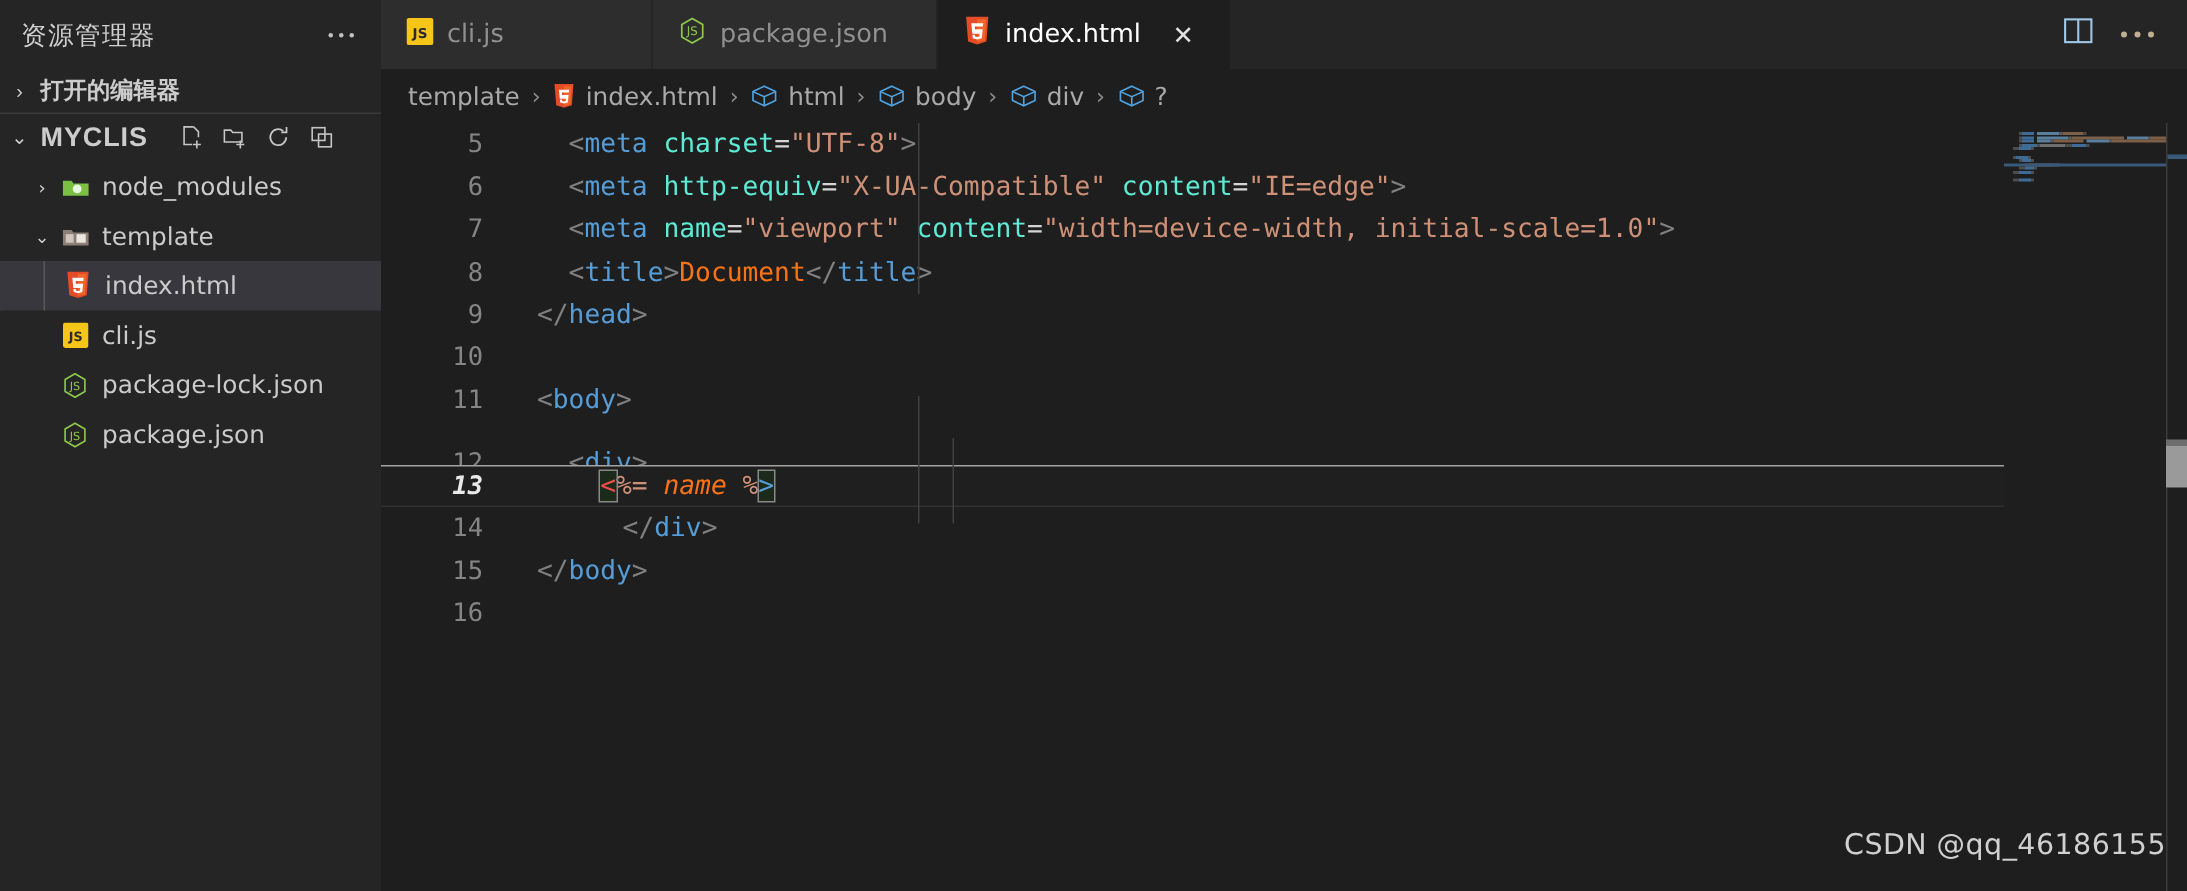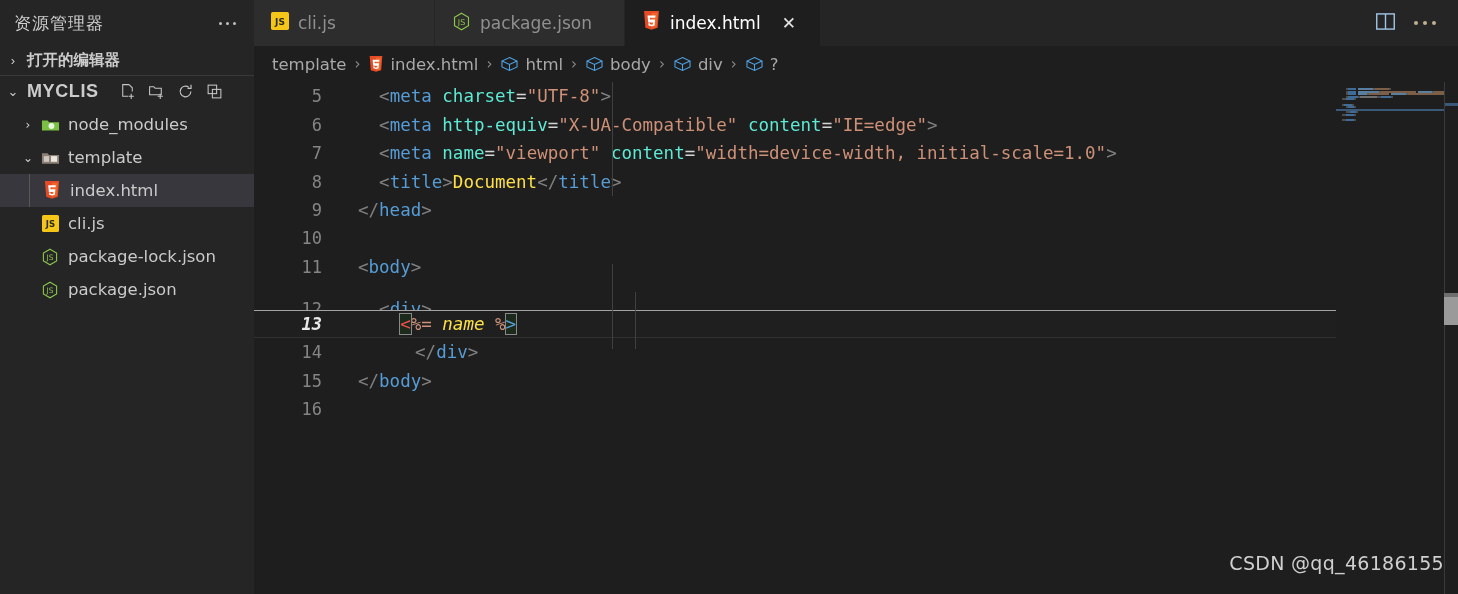--- a/index.html
+++ b/index.html
@@ -99,21 +99,21 @@
     width:68px; flex:0 0 68px; text-align:right; padding-right:0;
     color:#858585; font-size:17px;
     font-family:"DejaVu Sans Mono","Liberation Mono",monospace;
   }
   .ln-row.current .lnum { color:#e8e8e8; font-weight:bold; }
   .ltext { margin-left:36px; position:relative; }
 
   .t-tag   { color:#569cd6; }
   .t-attr  { color:#5eead4; }
   .t-str   { color:#ce9178; }
-  .t-plain { color:#fde047; }
+  .t-plain { color:#f97316; }
   .t-eq    { color:#d4d4d4; }
   .t-err   { color:#f14c4c; }
   .t-delim { color:#808080; }
 
   .brkbox { outline:1px solid #888888; background:#1c2a1c; }
 
   .vguide {
     position:absolute; width:1px; background:#404040;
   }
 

